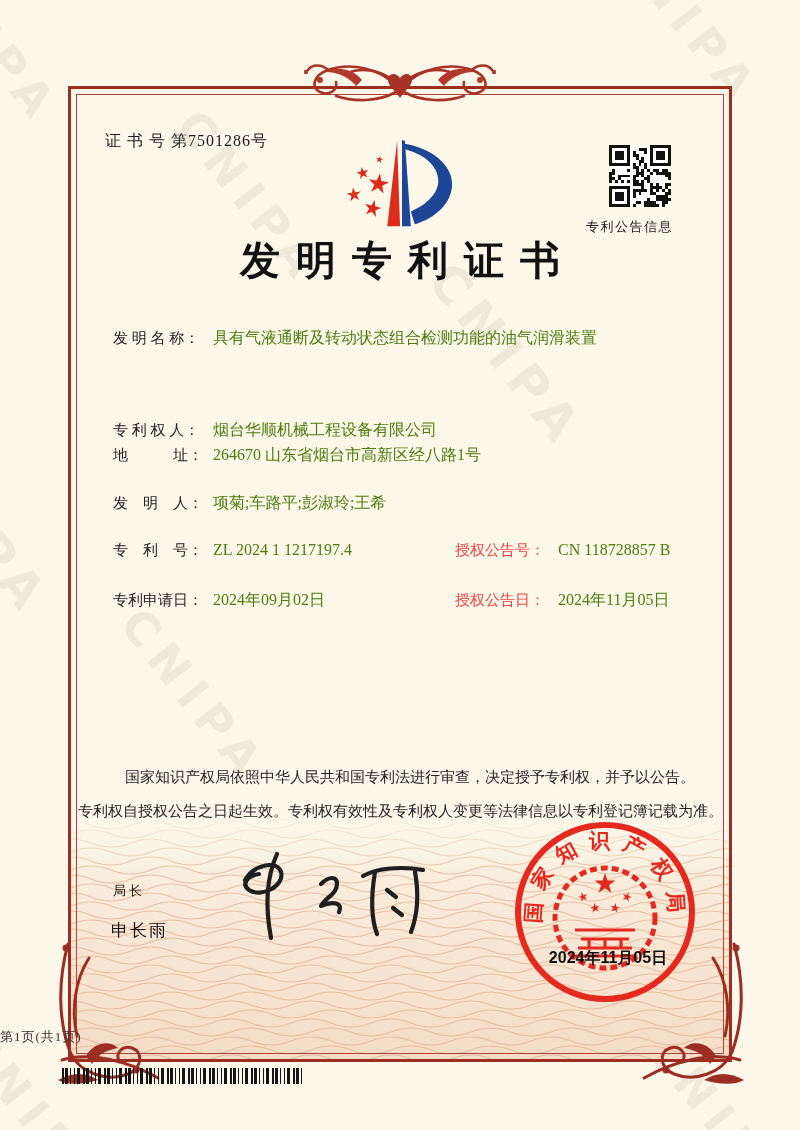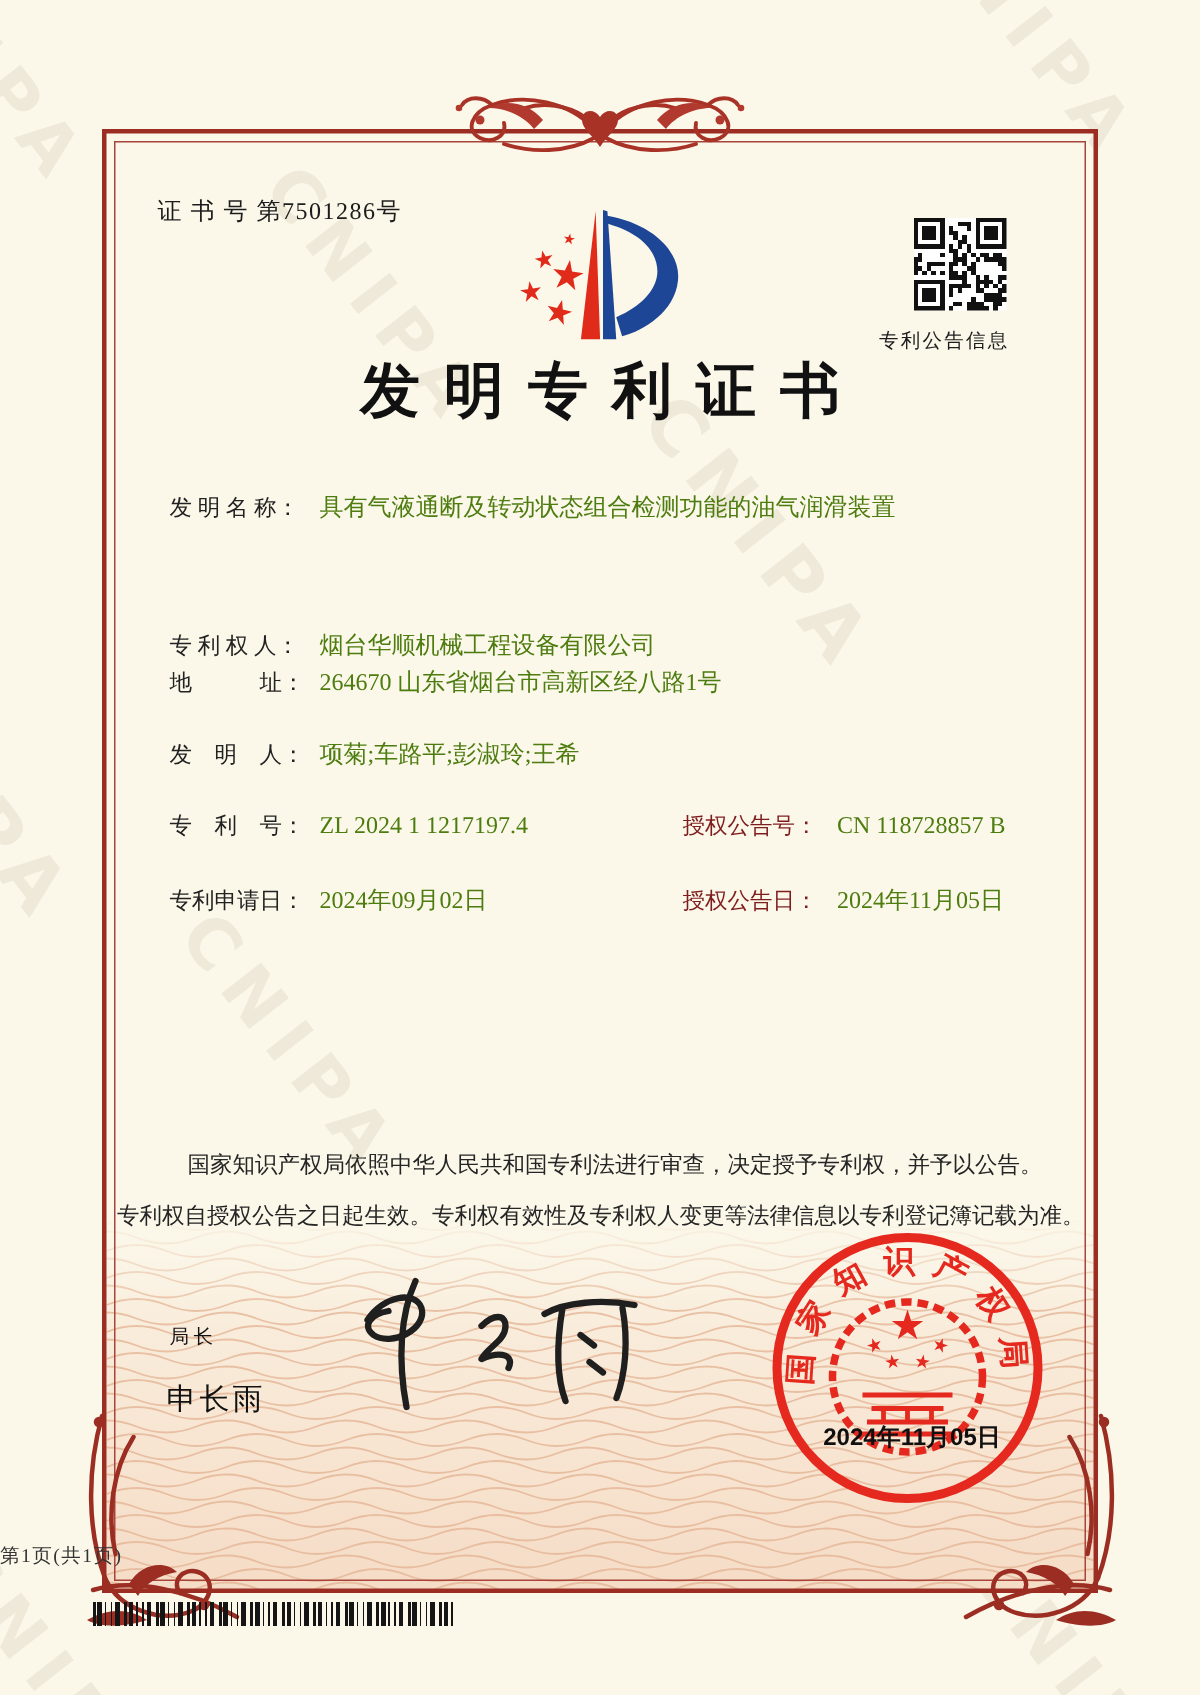--- a/index.html
+++ b/index.html
@@ -39,33 +39,33 @@
   .qr{position:absolute;left:609px;top:145px;z-index:5;}
   .qr-caption{position:absolute;left:586px;top:218px;width:110px;
               font-size:13px;letter-spacing:1.5px;z-index:5;}
   .title{position:absolute;left:0;top:233px;width:800px;text-align:center;font-size:40px;
          font-weight:bold;letter-spacing:16px;text-indent:16px;color:#111;z-index:5;}
   
   .row{position:absolute;left:113px;white-space:nowrap;font-size:16px;z-index:5;}
   .row .lab{display:inline-block;width:100px;font-size:15px;color:#222;vertical-align:baseline;}
   .row .val{color:#4d7c0f;}
   .row .rcol{position:absolute;left:342px;top:0;white-space:nowrap;}
-  .row .rlab{display:inline-block;width:103px;font-size:15px;color:#7f1d1d;}
+  .row .rlab{display:inline-block;width:103px;font-size:15px;color:#ef4444;}
   .row.small .lab{font-size:12.5px;width:100px;}
   .r0{top:328px;} .r1{top:420px;} .r2{top:445px;} .r3{top:493px;}
   .p0{top:541px;} .p1{top:590px;} .r4{top:638px;} .r5{top:686px;}
   
   .statement{position:absolute;left:78px;top:760px;width:648px;font-size:15px;
              line-height:34px;color:#252525;z-index:5;}
   .statement .l1{text-indent:47px;}
   
   .director-label{position:absolute;left:113px;top:882px;font-family:"Liberation Sans","DejaVu Sans",sans-serif;
                   font-size:13px;letter-spacing:3px;color:#111;z-index:5;}
   .director-name{position:absolute;left:111px;top:919px;font-family:"Liberation Sans","DejaVu Sans",sans-serif;
-                 font-size:20px;letter-spacing:2px;color:#111;z-index:5;}
+                 font-size:17px;letter-spacing:2px;color:#111;z-index:5;}
   .signature{position:absolute;left:225px;top:846px;z-index:5;}
   
   .seal{position:absolute;left:515px;top:822px;width:180px;height:180px;z-index:6;}
   .seal-ring{position:absolute;left:0;top:0;width:168px;height:168px;border:6px solid #e5291f;
              border-radius:50%;}
   .seal svg{position:absolute;left:0;top:0;}
   .seal-date{position:absolute;left:533px;top:948px;width:150px;text-align:center;z-index:7;
              font-family:"Liberation Sans","DejaVu Sans",sans-serif;font-weight:bold;
              font-size:16px;color:#101010;}
   

